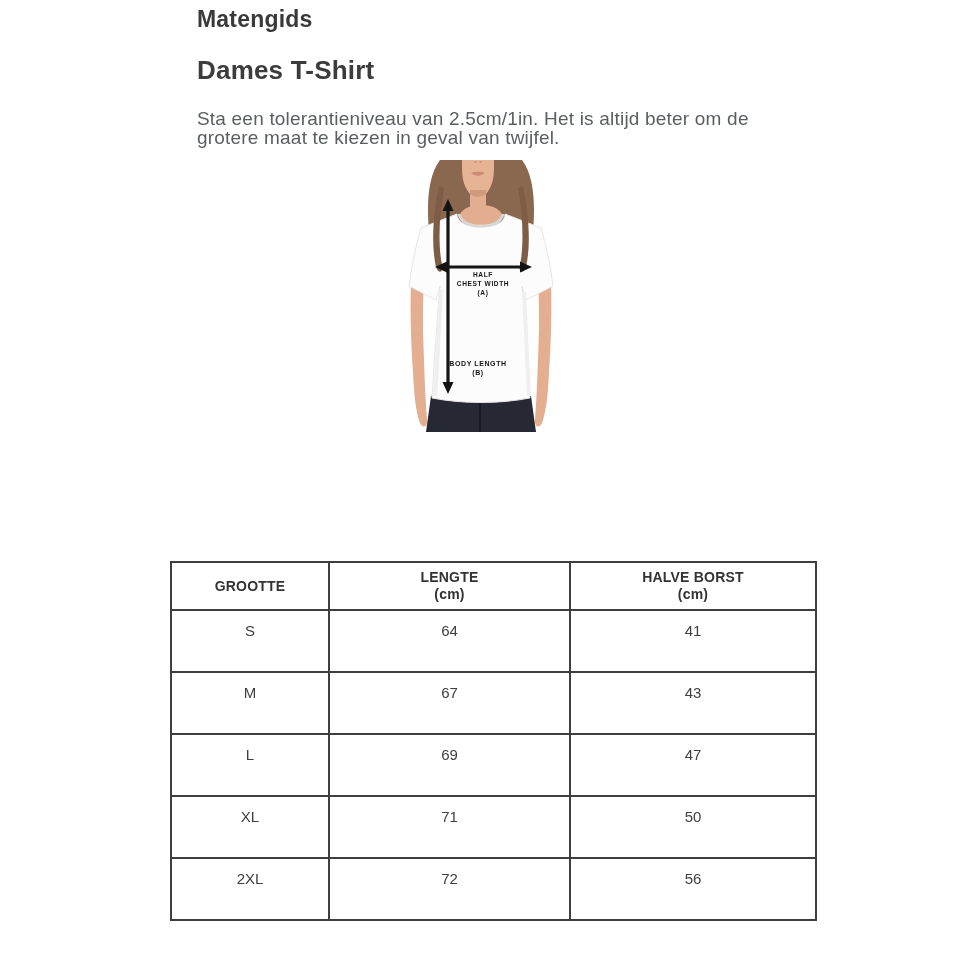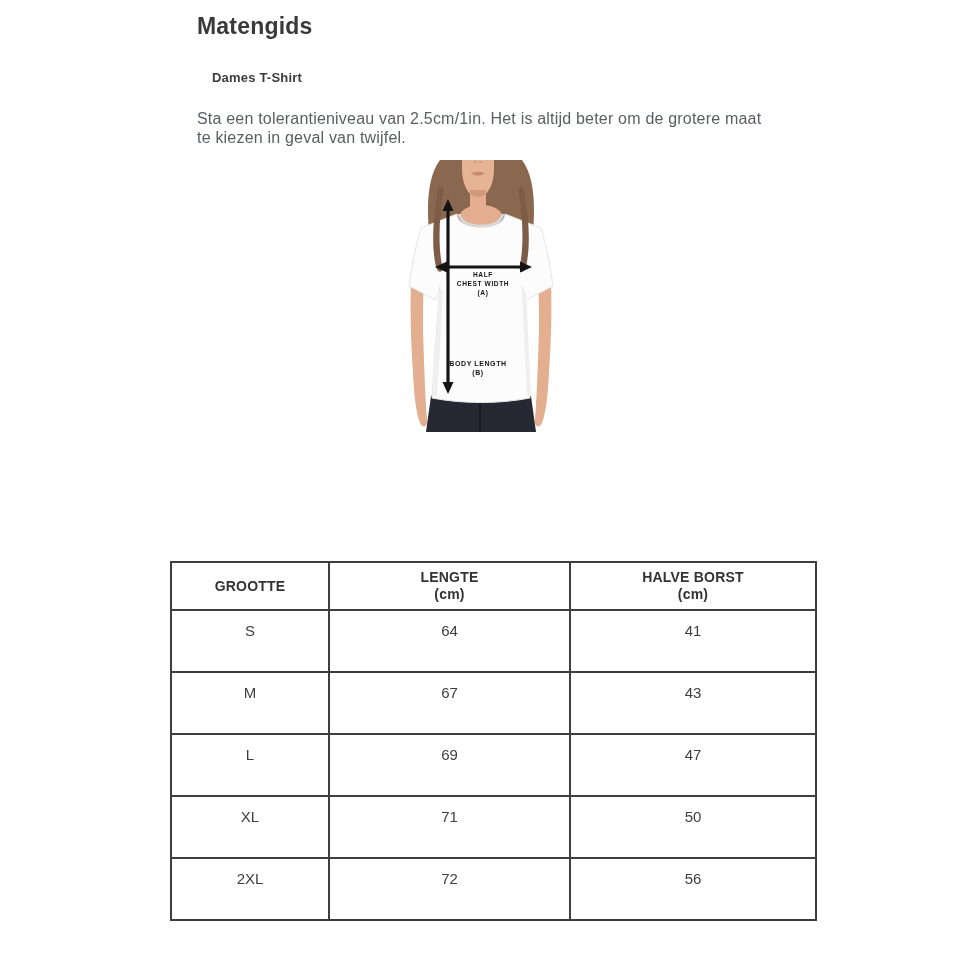--- a/index.html
+++ b/index.html
@@ -3,30 +3,30 @@
 <meta charset="utf-8">
 <style>
   html,body{margin:0;padding:0;}
   body{
     width:960px;height:960px;background:#ffffff;position:relative;overflow:hidden;
     font-family:"Liberation Sans", sans-serif;
     -webkit-font-smoothing:antialiased;
   }
   .page{position:absolute;inset:0;}
   .page-title{
-    position:absolute;left:197px;top:13px;margin:0;
+    position:absolute;left:197px;top:6px;margin:0;
     font-size:23px;font-weight:600;color:#393939;letter-spacing:.2px;
   }
   .product-name{
-    position:absolute;left:197px;top:55px;margin:15px;
-    font-size:13px;font-weight:600;color:#3c3c3c;letter-spacing:.2px;
+    position:absolute;left:197px;top:55px;margin:0;
+    font-size:26px;font-weight:600;color:#3c3c3c;letter-spacing:.2px;
   }
   .intro{
     position:absolute;left:197px;top:109px;width:575px;margin:0;
-    font-size:16px;line-height:19px;color:#5a5e63;letter-spacing:.2px;
+    font-size:19px;line-height:19px;color:#5a5e63;letter-spacing:.2px;
   }
   .figure-wrap{
     position:absolute;left:383px;top:160px;width:196px;height:272px;
   }
   .figure-wrap svg{display:block;width:100%;height:100%;}
   .note{
     position:absolute;left:197px;top:433px;width:575px;margin:0;
     font-size:13.5px;line-height:19px;color:#5a5e63;letter-spacing:.2px;
   }
   .note strong{color:#3a3a3a;font-weight:700;}

